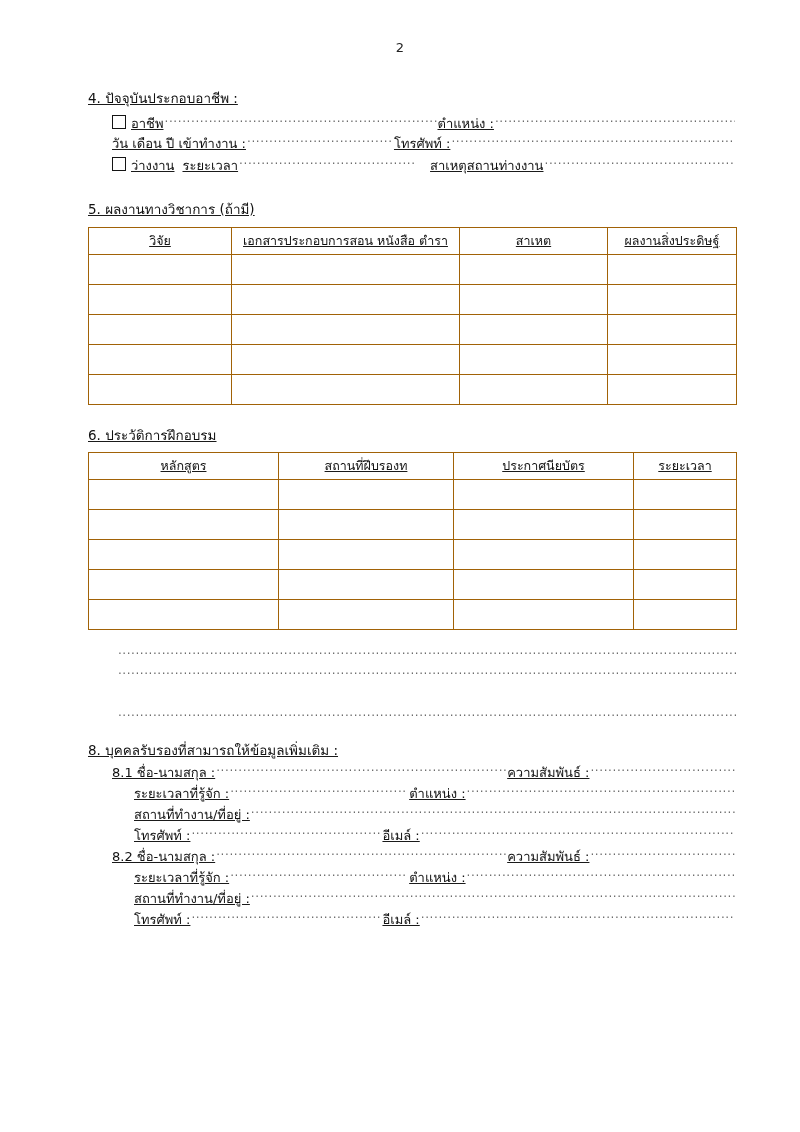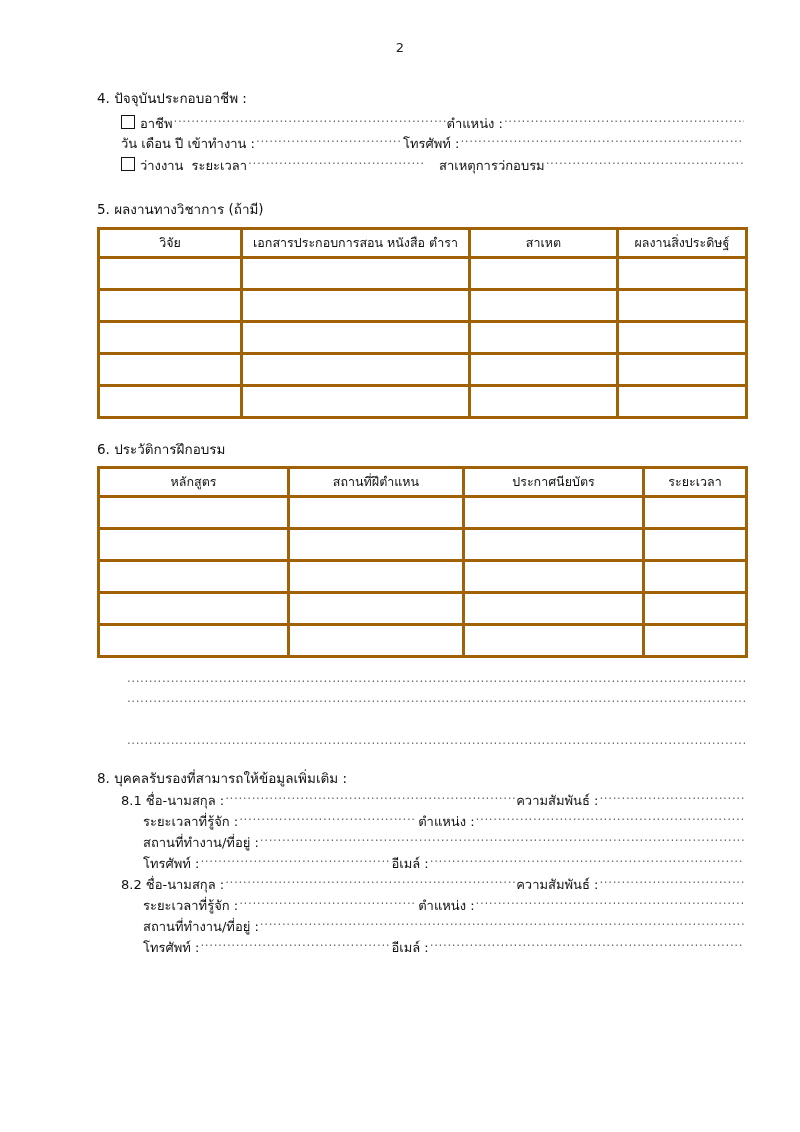--- a/index.html
+++ b/index.html
@@ -23,23 +23,24 @@
     position: absolute;
     top: 40px;
     left: 0;
     width: 800px;
     text-align: center;
     font-size: 13px;
     color: #222;
   }
   .content {
     position: absolute;
-    left: 97px;
+    left: 88px;
     top: 88px;
     width: 648px;
+    text-decoration: underline;
   }
 
   
   .section-head {
     font-size: 13.5px;
     line-height: 1.5;
     color: #111;
     margin: 0;
   }
   .sec4 { margin-bottom: 6px; }
@@ -134,21 +135,21 @@
   .aline.spaced { margin-top: 22px; }
 
   
   table.form-table {
     border-collapse: collapse;
     width: 648px;
     table-layout: fixed;
   }
   table.form-table th,
   table.form-table td {
-    border: 3px solid #a16207;
+    border: 1px solid #a16207;
     padding: 0;
   }
   table.form-table th {
     font-weight: normal;
     font-size: 12.5px;
     text-align: center;
     height: 26px;
     color: #111;
     line-height: 1.2;
   }
@@ -183,21 +184,21 @@
       <span class="dots w-tel"></span>
     </div>
 
     <div class="frow">
       <span class="checkbox"></span>
       <span class="lbl">ว่างงาน</span>
       <span class="gap-sm"></span>
       <span class="lbl">ระยะเวลา</span>
       <span class="dots w-dur"></span>
       <span class="gap-md"></span>
-      <span class="lbl">สาเหตุการว่กอบรม</span>
+      <span class="lbl">สาเหตุสถานท่างงาน</span>
       <span class="dots w-rsn"></span>
     </div>
 
     <div class="section-head sec5">5. ผลงานทางวิชาการ (ถ้ามี)</div>
 
     <table class="form-table">
       <colgroup>
         <col style="width:143px">
           <col style="width:228px">
           <col style="width:148px">
@@ -250,21 +251,21 @@
     <table class="form-table">
       <colgroup>
         <col style="width:190px">
           <col style="width:175px">
           <col style="width:180px">
           <col style="width:103px">
       </colgroup>
       <thead>
         <tr>
           <th>หลักสูตร</th>
-          <th>สถานที่ฝึตำแหน</th>
+          <th>สถานที่ฝึบรองท</th>
           <th>ประกาศนียบัตร</th>
           <th>ระยะเวลา</th>
         </tr>
       </thead>
       <tbody>
         <tr>
           <td></td>
           <td></td>
           <td></td>
           <td></td>

